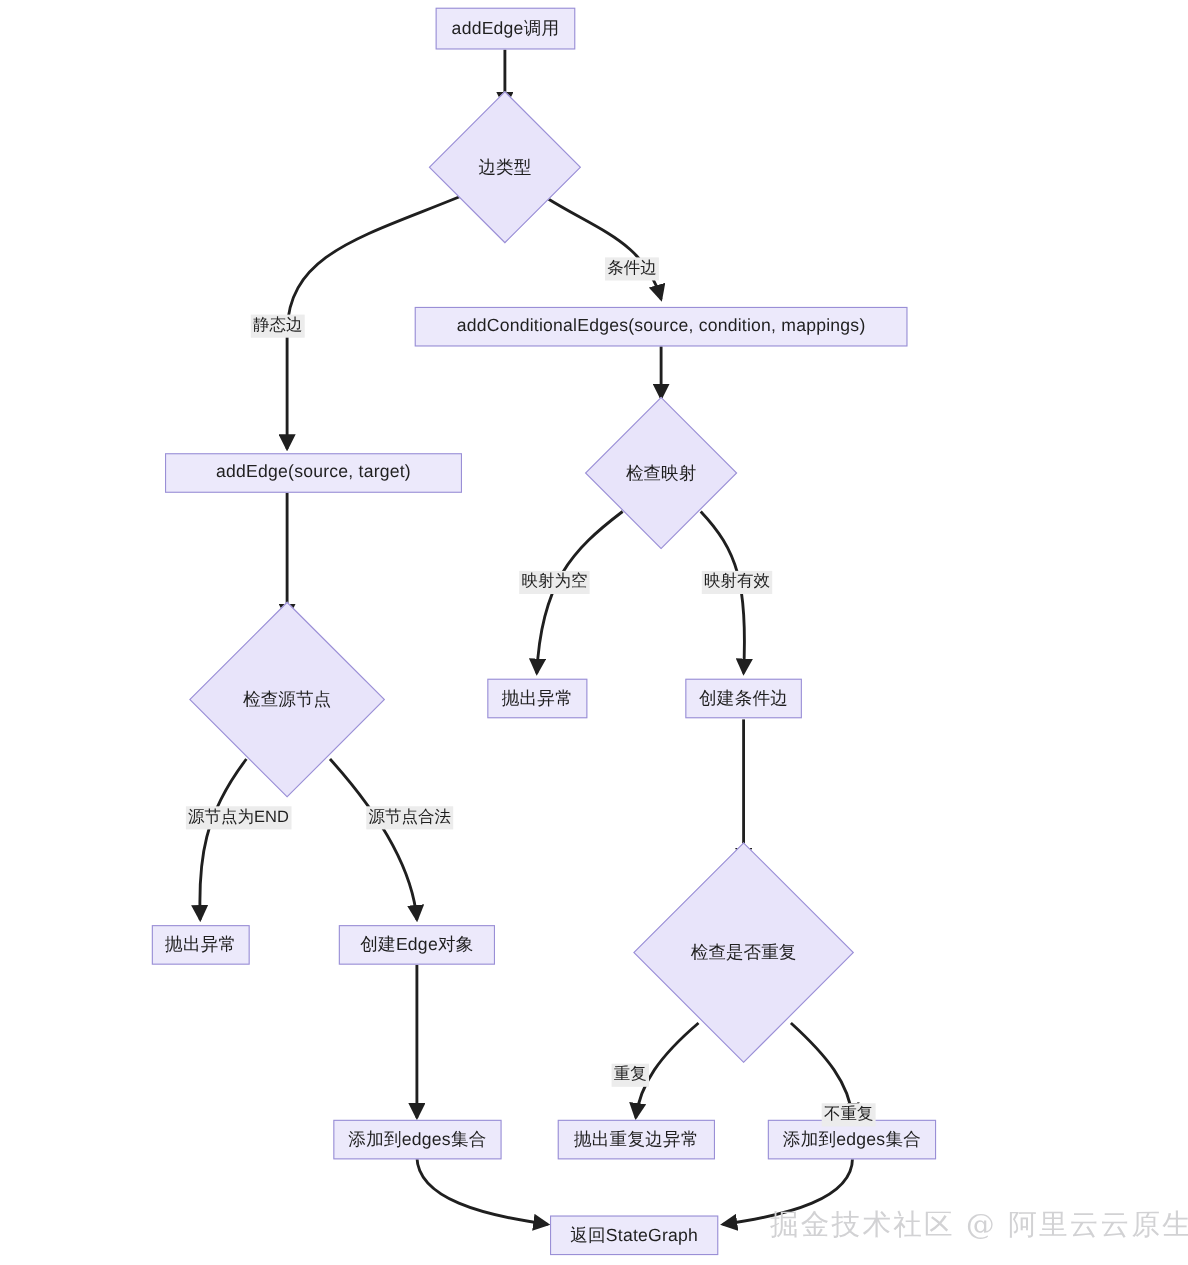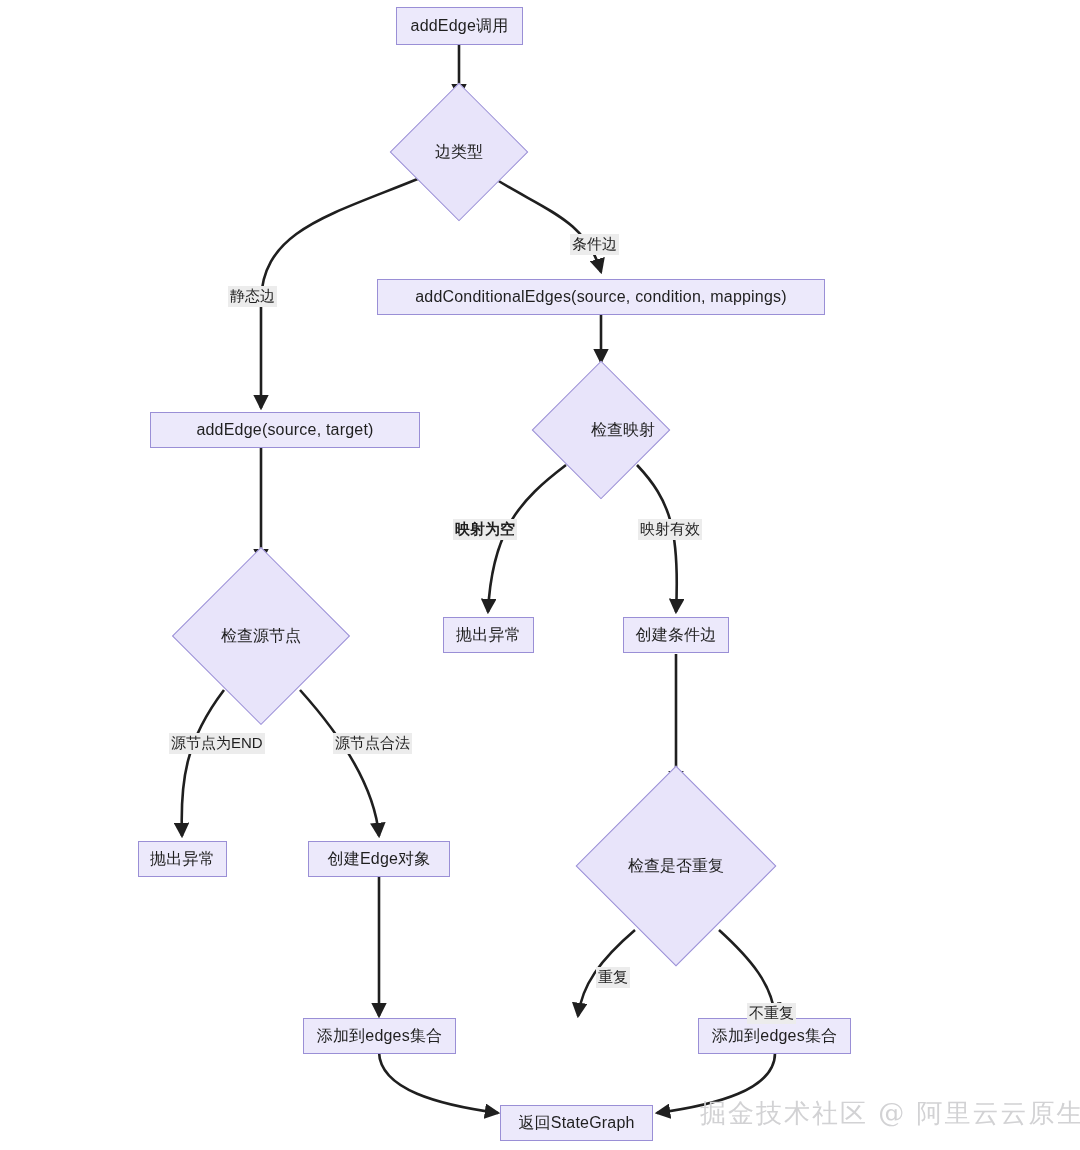--- a/index.html
+++ b/index.html
@@ -127,21 +127,21 @@
 
   <div class="node-box" style="left:377px; top:279px; width:448px; height:36px;">
     <span>addConditionalEdges(source, condition, mappings)</span>
   </div>
 
   <div class="node-box" style="left:150px; top:412px; width:270px; height:36px;">
     <span>addEdge(source, target)</span>
   </div>
 
   <div class="node-diamond" style="left:552px; top:381px; width:98px; height:98px;"></div>
-  <div class="diamond-label" style="left:574px; top:381px; width:98px; height:98px;">检查映射</div>
+  <div class="diamond-label" style="left:552px; top:381px; width:98px; height:98px;">检查映射</div>
 
   <div class="node-diamond" style="left:198px; top:573px; width:126px; height:126px;"></div>
   <div class="diamond-label" style="left:198px; top:573px; width:126px; height:126px;">检查源节点</div>
 
   <div class="node-box" style="left:443px; top:617px; width:91px; height:36px;">
     <span>抛出异常</span>
   </div>
 
   <div class="node-box" style="left:623px; top:617px; width:106px; height:36px;">
     <span>创建条件边</span>
@@ -155,40 +155,43 @@
     <span>创建Edge对象</span>
   </div>
 
   <div class="node-diamond" style="left:605px; top:795px; width:142px; height:142px;"></div>
   <div class="diamond-label" style="left:605px; top:795px; width:142px; height:142px;">检查是否重复</div>
 
   <div class="node-box" style="left:303px; top:1018px; width:153px; height:36px;">
     <span>添加到edges集合</span>
   </div>
 
+  <div class="node-box" style="left:507px; top:1018px; width:143px; height:36px;">
+    <span>抛出重复边异常</span>
+  </div>
 
   <div class="node-box" style="left:698px; top:1018px; width:153px; height:36px;">
     <span>添加到edges集合</span>
   </div>
 
   <div class="node-box" style="left:500px; top:1105px; width:153px; height:36px;">
     <span>返回StateGraph</span>
   </div>
 
   <div class="edge-label" style="left:228px; top:286px;">静态边</div>
 
-  <div class="edge-label" style="left:570px; top:234px;">条件边</div>
+  <div class="edge-label" style="left:550px; top:234px;">条件边</div>
 
-  <div class="edge-label" style="left:453px; top:519px;font-weight:bold;">映射为空</div>
+  <div class="edge-label" style="left:472px; top:519px;">映射为空</div>
 
   <div class="edge-label" style="left:638px; top:519px;">映射有效</div>
 
   <div class="edge-label" style="left:130px; top:733px;margin-left:39px;">源节点为END</div>
 
   <div class="edge-label" style="left:333px; top:733px;">源节点合法</div>
 
-  <div class="edge-label" style="left:556px; top:967px;margin-left:40px;">重复</div>
+  <div class="edge-label" style="left:556px; top:967px;">重复</div>
 
   <div class="edge-label" style="left:747px; top:1003px;">不重复</div>
 
   <div class="watermark" style="left:700px; top:1096px;">掘金技术社区 @ 阿里云云原生</div>
 
 </div>
 
 </body></html>

